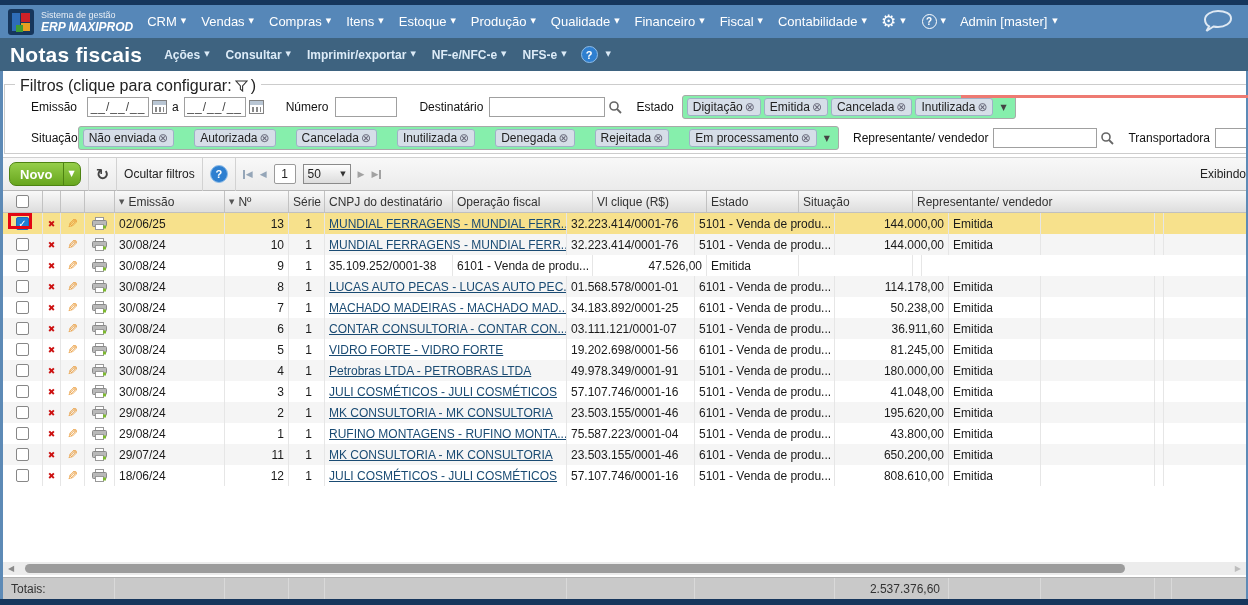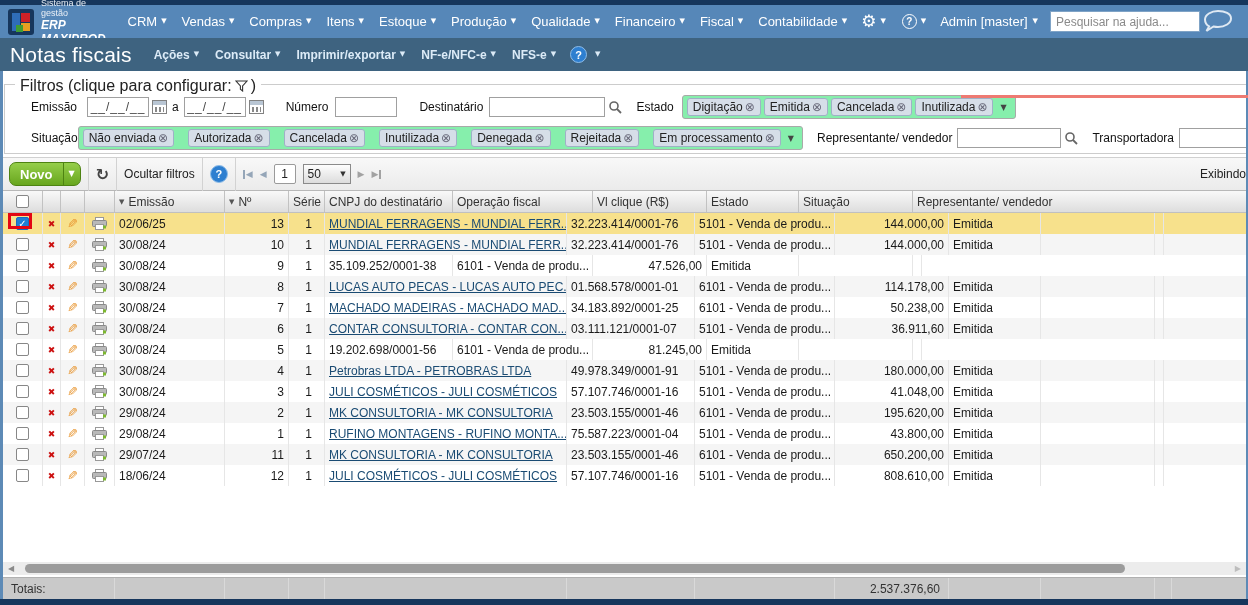--- a/index.html
+++ b/index.html
@@ -32,21 +32,21 @@
   .mb-cluster { display:flex; align-items:center; gap:4px; margin-left:14px; }
   .gear { font-size:17px; line-height:1; }
   .help-outline { width:15px; height:15px; border:1.5px solid #fff; border-radius:50%; display:inline-flex; align-items:center; justify-content:center; font-size:10px; font-weight:bold; color:#fff; }
   .admin { display:inline-flex; align-items:center; gap:5px; margin-left:14px; font-size:13px; white-space:nowrap; }
   .help-search { margin-left:12px; width:150px; height:21px; border:1px solid #7fa3c6; background:#fff; font-size:12px; padding:0 5px; color:#333; font-family:"Liberation Sans",sans-serif; }
   .help-search::placeholder { color:#8a8a8a; }
   .chat { margin-left:auto; margin-right:12px; display:flex; }
 
   
   .titlebar { position:absolute; top:38px; left:0; width:100%; height:33px; background:#3e6380; display:flex; align-items:center; }
-  .tb-title { font-size:21px; font-weight:normal; color:#fff; margin-left:10px; letter-spacing:.2px; }
+  .tb-title { font-size:21px; font-weight:bold; color:#fff; margin-left:10px; letter-spacing:.2px; }
   .tb-menus { display:flex; align-items:center; gap:16px; margin-left:22px; }
   .tb-menu-item { display:inline-flex; align-items:center; gap:4px; font-size:12px; font-weight:bold; color:#dcebf7; cursor:pointer; white-space:nowrap; }
   .tb-help { width:17px; height:17px; background:#2e7fd0; border:1px solid #8fbde8; border-radius:50%; display:inline-flex; align-items:center; justify-content:center; color:#fff; font-size:11px; font-weight:bold; margin-left:14px; flex:none; }
   .tb-caret { color:#dcebf7; margin-left:8px; }
 
   
   .filters { position:absolute; top:84px; left:4px; width:1244px; height:70px; border:1px solid #cccccc; border-right:none; background:#fff; }
   .legend { position:absolute; top:-8px; left:10px; background:#fff; padding:0 5px; font-size:16px; color:#222; display:flex; align-items:center; gap:3px; }
   .frow { display:flex; align-items:center; white-space:nowrap; overflow:hidden; }
   .frow-a { margin:10px 0 0 26px; }
@@ -187,21 +187,20 @@
       <span class="ico gear">⚙</span>
       <span class="caret">▼</span>
       <span style="width:8px"></span>
       <span class="help-outline">?</span>
       <span class="caret">▼</span>
     </div>
     <div class="admin">
       <span>Admin [master]</span>
       <span class="caret">▼</span>
     </div>
-    <input class="help-search" placeholder="Pesquisar na ajuda..." style="">
     <span class="chat">
       <svg width="36" height="27" viewBox="0 0 36 27">
         <path d="M31 10.5c0 4.7-6 8.5-13 8.5-1.6 0-3.1-.2-4.5-.5L6.5 23l2.6-4.6C6.3 16.8 5 14.3 5 11.5 5 6.8 11 3 18 3s13 2.8 13 7.5z" fill="none" stroke="#dfe9f3" stroke-width="2"></path>
       </svg>
     </span>
   </div>
 
   <div class="titlebar">
     <span class="tb-title">Notas fiscais</span>
     <div class="tb-menus" id="titlebar-menus">
@@ -281,21 +280,21 @@
               <span class="pill-x ico">⊗</span>
             </span>
           </div>
         <span class="box-caret">▼</span>
       </div>
     </div>
 
     <div class="frow frow-b">
       <span class="flabel lbl-situacao">Situação</span>
       <div class="tagbox" style="margin-left:0">
-        <div class="frow" id="situacao-pills" style="gap:14px">
+        <div class="frow" id="situacao-pills" style="gap:20px">
             <span class="pill">
               <span>Não enviada</span>
               <span class="pill-x ico">⊗</span>
             </span>
             <span class="pill">
               <span>Autorizada</span>
               <span class="pill-x ico">⊗</span>
             </span>
             <span class="pill">
               <span>Cancelada</span>
@@ -620,20 +619,23 @@
               <rect x="3.5" y="0.5" width="8" height="3" fill="#fff" stroke="#999"></rect>
               <rect x="0.5" y="3.5" width="14" height="6" rx="1" fill="#b9b9b9" stroke="#8a8a8a"></rect>
               <rect x="3.5" y="7.5" width="8" height="5" fill="#fff" stroke="#999"></rect>
               <rect x="11" y="8.5" width="3" height="3" fill="#7cb82f"></rect>
             </svg>
           </span>
         </div>
         <div class="cell w-emi">30/08/24</div>
         <div class="cell w-num right">5</div>
         <div class="cell w-ser ser-right">1</div>
+        <div class="cell w-dest">
+          <a class="destlink" href="#">VIDRO FORTE - VIDRO FORTE</a>
+        </div>
         <div class="cell w-cnpj">19.202.698/0001-56</div>
         <div class="cell w-oper">6101 - Venda de produ...</div>
         <div class="cell w-vl right">81.245,00</div>
         <div class="cell w-est">Emitida</div>
         <div class="cell w-sit"></div>
         <div class="cell w-rep"></div>
       </div>
       <div class="trow alt">
         <div class="cell w-sel center">
           <span class="cb"></span>

